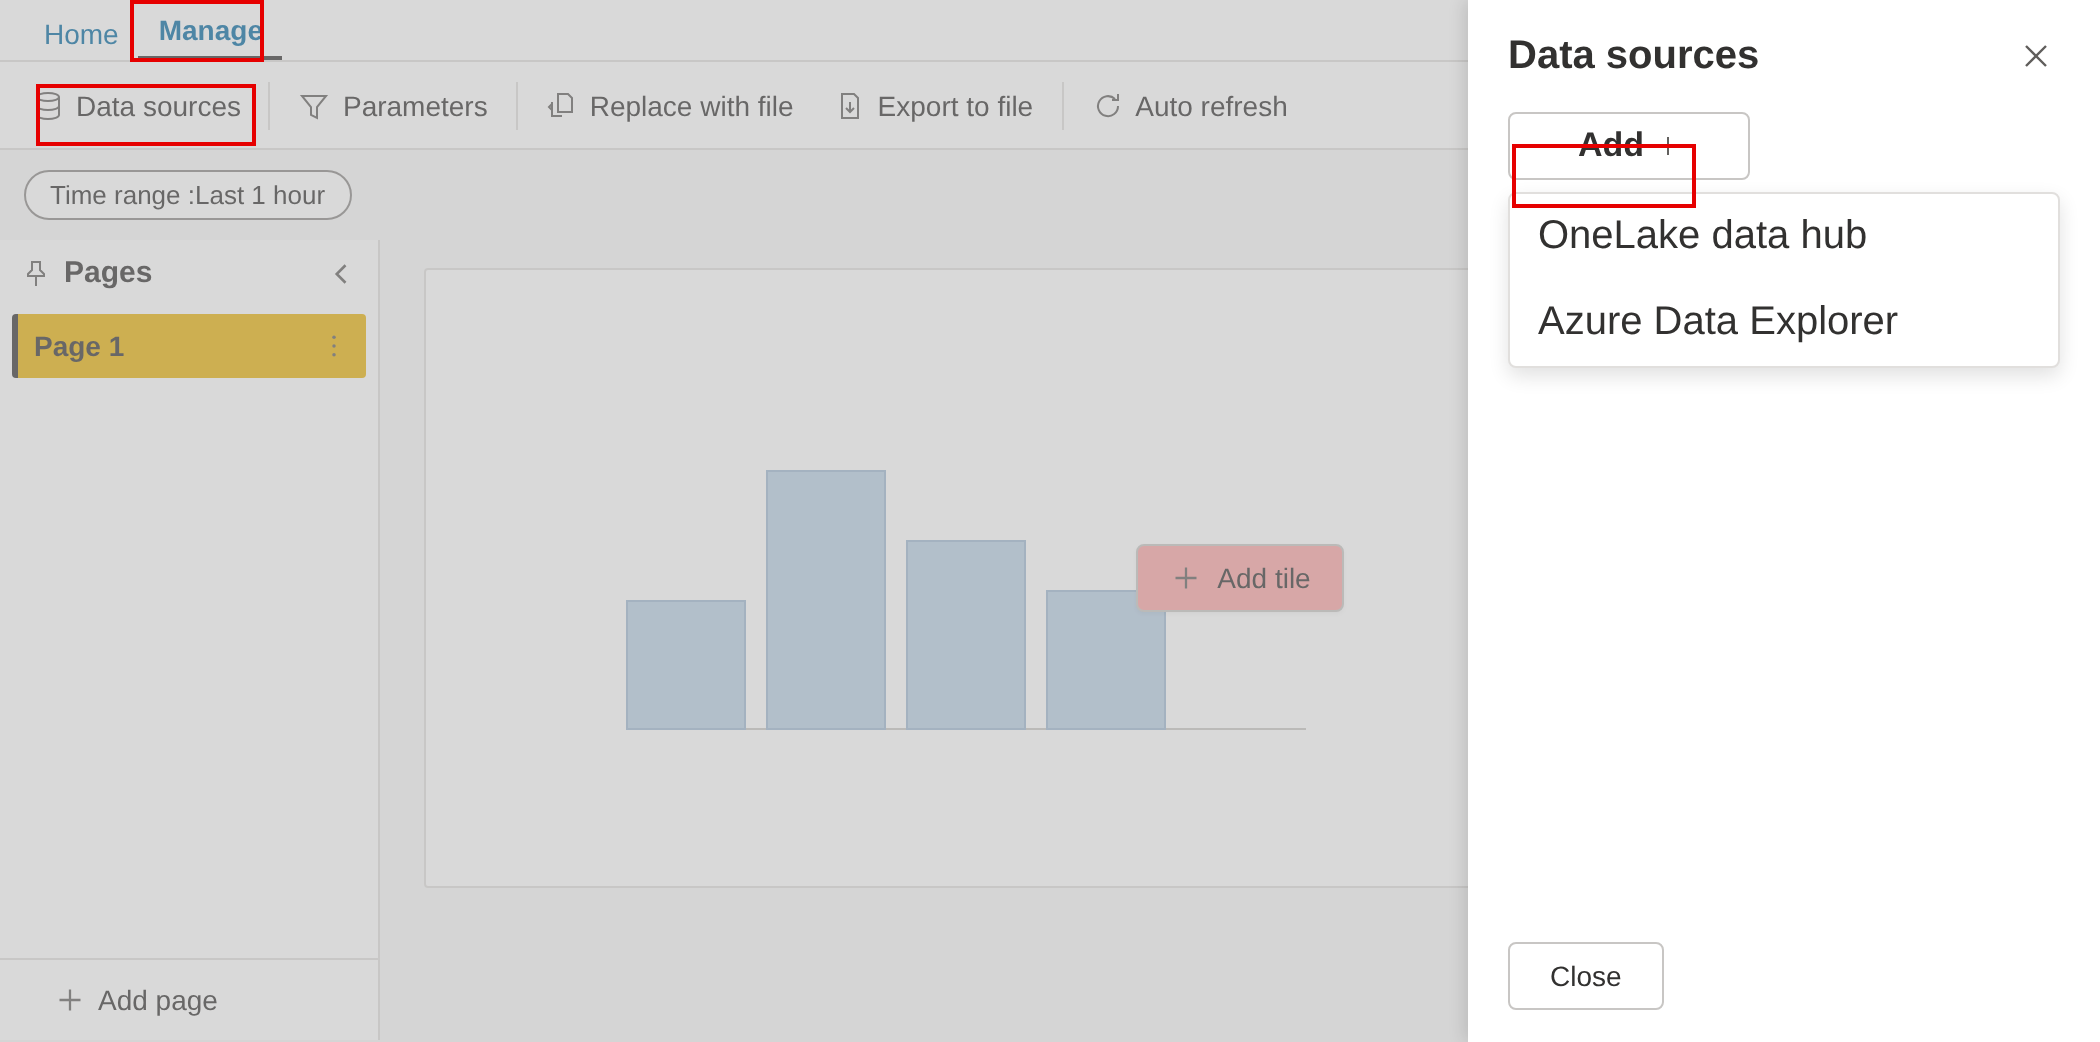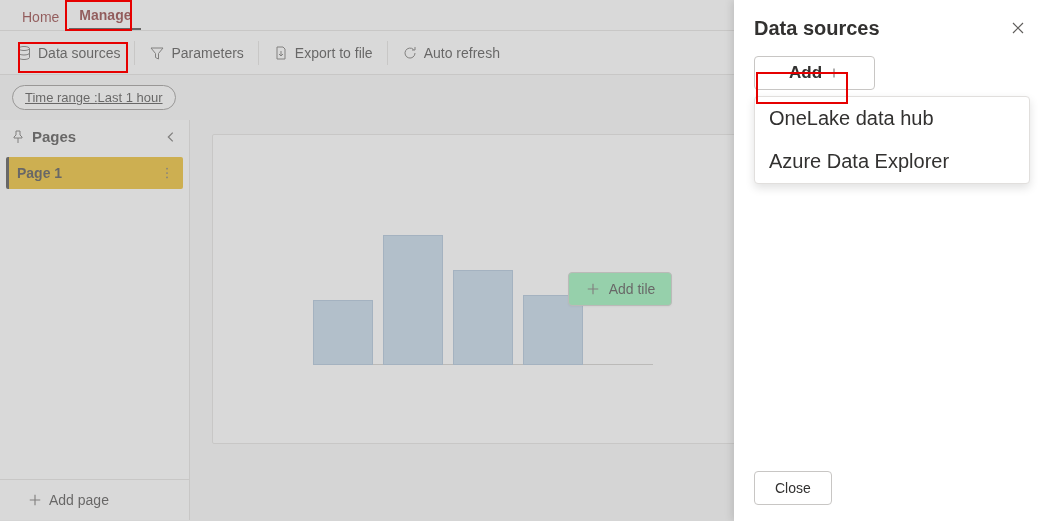--- a/index.html
+++ b/index.html
@@ -5,49 +5,49 @@
   * { box-sizing: border-box; }
   html, body { margin:0; padding:0; font-family: "Segoe UI", Arial, sans-serif; font-size:14px; color:#323130; }
   body { width:1050px; height:521px; position:relative; overflow:hidden; background:#fff; }
 
   
   .app { width:1050px; height:521px; background:#f8f8f8; position:relative; }
   .dim { position:absolute; inset:0; background:rgba(170,170,170,0.45); pointer-events:none; z-index:5;}
 
   
   .tabs { display:flex; align-items:flex-end; gap:0; padding:0 12px; font-size:14px; background:#fff; border-bottom:1px solid #e1dfdd; height:31px;}
-  .tab { padding:6px 10px 5px; cursor:pointer; color:#7f1d1d; }
+  .tab { padding:6px 10px 5px; cursor:pointer; color:#0369a1; }
   .tab.active { font-weight:600; border-bottom:2px solid #323130; }
   .hl-box-manage { position:absolute; left:65px; top:0px; width:67px; height:31px; border:2.5px solid #e60000; z-index:6;}
   .hl-box-datasources { position:absolute; left:18px; top:42px; width:110px; height:31px; border:2.5px solid #e60000; z-index:6;}
   .hl-box-add { position:absolute; left:756px; top:72px; width:92px; height:32px; border:2.5px solid #e60000; z-index:40;}
 
   
   .toolbar { display:flex; align-items:center; gap:0; background:#fff; border-bottom:1px solid #e1dfdd; height:44px; padding:0 6px;}
   .tb-btn { display:flex; align-items:center; gap:6px; padding:6px 10px; cursor:pointer; font-size:14px; color:#323130; border-radius:2px;}
   .tb-sep { width:1px; height:24px; background:#e1dfdd; margin:0 4px;}
   .ico { width:16px; height:16px; display:inline-flex; align-items:center; justify-content:center; color:#605e5c;}
 
   
   .filterbar { padding:10px 12px; }
-  .pill { display:inline-flex; align-items:center; border:1px solid #8a8886; border-radius:14px; padding:4px 12px; font-size:13px; background:#fff;text-decoration:underline;}
+  .pill { display:inline-flex; align-items:center; border:1px solid #8a8886; border-radius:14px; padding:4px 12px; font-size:13px; background:#fff;}
 
   
   .body { display:flex; height:calc(521px - 31px - 44px - 46px); }
   .sidebar { width:190px; border-right:1px solid #e1dfdd; background:#fff; display:flex; flex-direction:column;}
   .sidebar-head { display:flex; align-items:center; justify-content:space-between; padding:8px 10px; font-weight:600; font-size:15px;text-align:right; }
   .page-list { flex:1; padding:4px 6px; }
   .page-item { display:flex; align-items:center; justify-content:space-between; background:#eab308; border-left:3px solid #323130; border-radius:2px; padding:8px 8px; font-weight:600;}
   .add-page { padding:12px 27px; display:flex; align-items:center; gap:6px; cursor:pointer; color:#323130; border-top:1px solid #e1dfdd;}
   .canvas-wrap { flex:1; padding:14px 22px 20px 22px; }
   .canvas { background:#fff; border:1px solid #e1dfdd; border-radius:2px; height:310px; position:relative; display:flex; align-items:center; justify-content:center;}
   .chart { position:absolute; left:100px; bottom:78px; width:290px; height:170px; }
   .bar { position:absolute; bottom:0; width:60px; background:#b9cfe4; border:1px solid #9fb9d2;}
   .axis { position:absolute; left:0; bottom:0; width:340px; height:1px; background:#c8c6c4;}
-  .add-tile { position:relative; z-index:2; background:#86efac; border:1px solid #c8c6c4; border-radius:4px; padding:8px 16px; display:flex; align-items:center; gap:8px; cursor:pointer; font-size:14px; box-shadow:0 1px 2px rgba(0,0,0,.06);}
+  .add-tile { position:relative; z-index:2; background:#fca5a5; border:1px solid #c8c6c4; border-radius:4px; padding:8px 16px; display:flex; align-items:center; gap:8px; cursor:pointer; font-size:14px; box-shadow:0 1px 2px rgba(0,0,0,.06);}
 
   
   .panel { position:absolute; top:0; right:0; width:316px; height:521px; background:#fff; box-shadow:-2px 0 8px rgba(0,0,0,.12); z-index:20; padding:16px 20px; display:flex; flex-direction:column;}
   .panel-head { display:flex; align-items:center; justify-content:space-between; }
   .panel-title { font-size:20px; font-weight:600; }
   .close-x { font-size:18px; color:#605e5c; cursor:pointer; padding:4px;}
   .add-btn { margin-top:16px; border:1px solid #c8c6c4; border-radius:4px; padding:6px 34px; font-size:17px; font-weight:600; display:inline-flex; align-items:center; gap:6px; cursor:pointer;}
   .dropdown { margin-top:6px; border:1px solid #e1dfdd; border-radius:4px; box-shadow:0 4px 10px rgba(0,0,0,.12); background:#fff; }
   .dd-item { padding:10px 14px; cursor:pointer; font-size:20px;}
   .panel-footer { margin-top:auto; }
@@ -79,20 +79,30 @@
     <div class="tb-sep"></div>
     <div class="tb-btn">
       <span class="ico">
         <svg width="16" height="16" viewBox="0 0 16 16" fill="none" stroke="currentColor" stroke-width="1">
             <path d="M2 3h12l-4.5 5.5V14l-3-1.5V8.5z"></path>
           </svg>
       </span>
       <span>Parameters</span>
     </div>
     <div class="tb-sep"></div>
+    <div class="tb-btn">
+      <span class="ico">
+        <svg width="16" height="16" viewBox="0 0 16 16" fill="none" stroke="currentColor" stroke-width="1">
+            <path d="M6 2h5l2 2v7H6z"></path>
+            <path d="M3 6v7h5"></path>
+            <path d="M3 10l-1.5-1.5L3 7"></path>
+          </svg>
+      </span>
+      <span>Replace with file</span>
+    </div>
     <div class="tb-btn">
       <span class="ico">
         <svg width="16" height="16" viewBox="0 0 16 16" fill="none" stroke="currentColor" stroke-width="1">
             <path d="M4 2h6l2 2v10H4z"></path>
             <path d="M8 6v5"></path>
             <path d="M6 9l2 2 2-2"></path>
           </svg>
       </span>
       <span>Export to file</span>
     </div>

